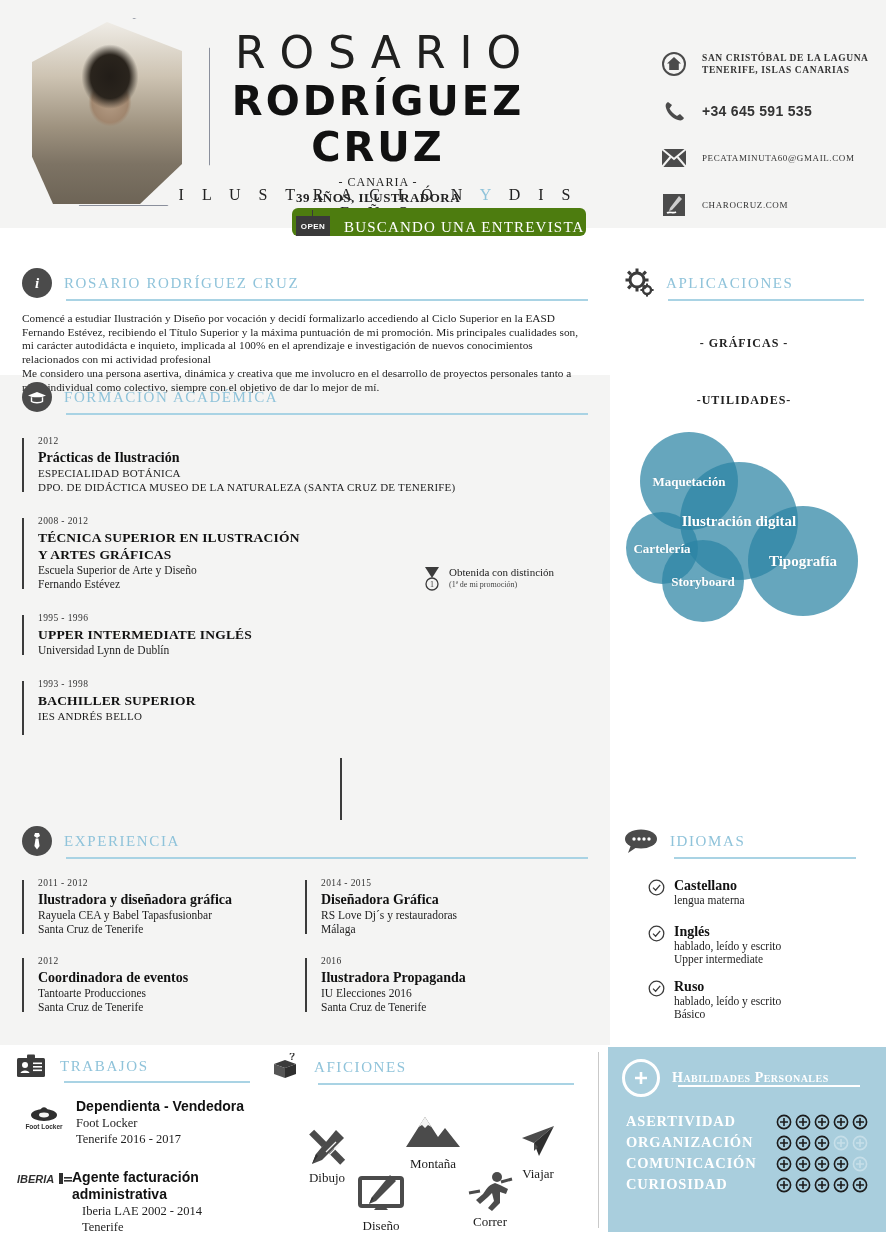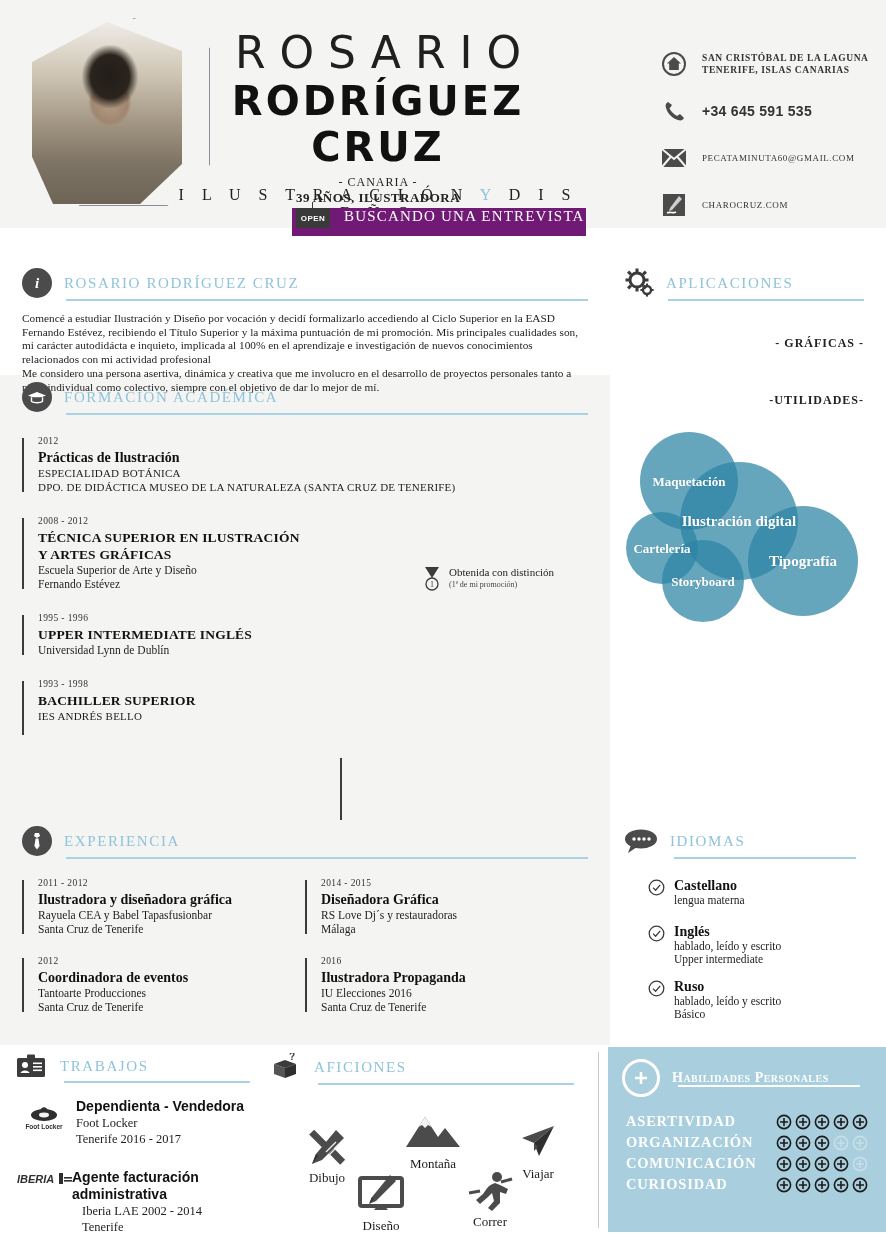--- a/index.html
+++ b/index.html
@@ -42,21 +42,21 @@
     color:#222;margin-top:16px;
   }
   .tagline .y{color:#8fc3da;}
   .sub1{position:absolute;left:178px;top:175px;width:400px;text-align:center;
         font-size:12px;letter-spacing:1px;color:#222;}
   .sub2{position:absolute;left:178px;top:190px;width:400px;text-align:center;
         font-size:13px;letter-spacing:0.5px;color:#222;font-weight:bold;}
 
   .open-bar{
     position:absolute;left:292px;top:208px;width:294px;height:28px;
-    background:#701a75;display:flex;align-items:flex-start;
+    background:#4d7c0f;display:flex;align-items:flex-end;border-radius:6px;
   }
   .open-tag{
     width:34px;height:20px;background:#3a3a3a;color:#fff;margin-left:4px;
     font-family:"Liberation Sans", sans-serif;font-size:8px;font-weight:bold;
     display:flex;align-items:center;justify-content:center;letter-spacing:0.5px;
     position:relative;
   }
   .open-tag:before{content:"";position:absolute;top:-6px;left:16px;width:1px;height:6px;background:#3a3a3a;}
   .open-text{
     color:#ffffff;font-size:15px;letter-spacing:1.2px;margin-left:14px;font-weight:normal;
@@ -104,21 +104,21 @@
 
   
   .bubbles{position:relative;}
   .bub{
     position:absolute;border-radius:50%;
     background:rgba(43,131,164,0.72);
     display:flex;align-items:center;justify-content:center;
     color:#fff;text-align:center;
   }
   .bub span{position:relative;z-index:3;font-family:"Liberation Serif",serif;}
-  .cat-label{text-align:right;font-size:12px;font-weight:bold;letter-spacing:1px;color:#222;}
+  .cat-label{text-align:center;font-size:12px;font-weight:bold;letter-spacing:1px;color:#222;}
 
   .lang-row{display:flex;align-items:flex-start;margin-bottom:12px;}
   .lang-check{width:17px;height:17px;flex:0 0 17px;margin-top:1px;}
   .lang-body{margin-left:9px;}
   .lang-name{font-size:14px;font-weight:bold;color:#111;line-height:16px;}
   .lang-desc{font-size:11.5px;color:#1d1d1d;line-height:13.5px;}
 
   
   .job-row{display:flex;align-items:flex-start;margin-bottom:16px;}
   .job-logo{width:60px;flex:0 0 60px;display:flex;align-items:center;justify-content:center;padding-top:4px;}

